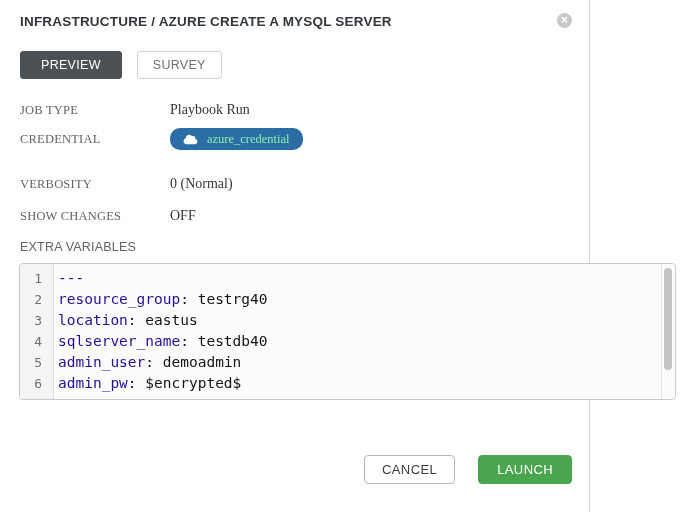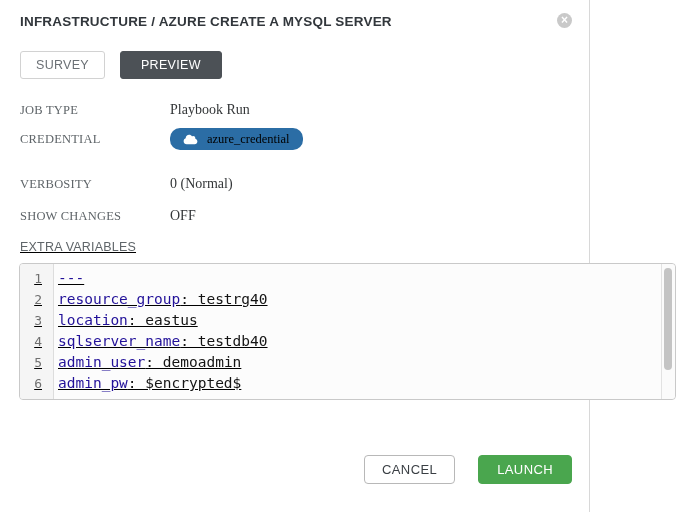--- a/index.html
+++ b/index.html
@@ -89,28 +89,28 @@
   .row-showchanges{ margin-bottom: 16px; }
 
   .credential-badge {
     display: inline-flex;
     align-items: center;
     gap: 9px;
     height: 22px;
     padding: 0 13px;
     background: #2b6da5;
     border-radius: 10px;
-    color: #000000;
+    color: #86efac;
     font-size: 12.5px;
     cursor: pointer;
   }
   .credential-badge svg { display: block; }
 
   
-  .extra-vars { margin: 0 0 0 19px; text-decoration: underline; }
+  .extra-vars { margin: 0 0 0 19px; }
   .extra-vars-label {
     font-size: 12.5px;
     color: #5f6569;
     letter-spacing: 0.2px;
     text-transform: uppercase;
     margin-bottom: 9px;
     margin-left: 1px;
   }
   .editor {
     position: relative;
@@ -200,22 +200,22 @@
 <div class="modal">
 
   <div class="modal-header">
     <div class="modal-title">INFRASTRUCTURE / AZURE CREATE A MYSQL SERVER</div>
     <div class="close-btn">
       <span>×</span>
     </div>
   </div>
 
   <div class="tabs">
+    <button class="tab active">PREVIEW</button>
     <button class="tab">SURVEY</button>
-    <button class="tab active">PREVIEW</button>
   </div>
 
   <div class="details">
 
     <div class="detail-row row-jobtype">
       <div class="detail-label">JOB TYPE</div>
       <div class="detail-value">Playbook Run</div>
     </div>
 
     <div class="detail-row row-credential">

